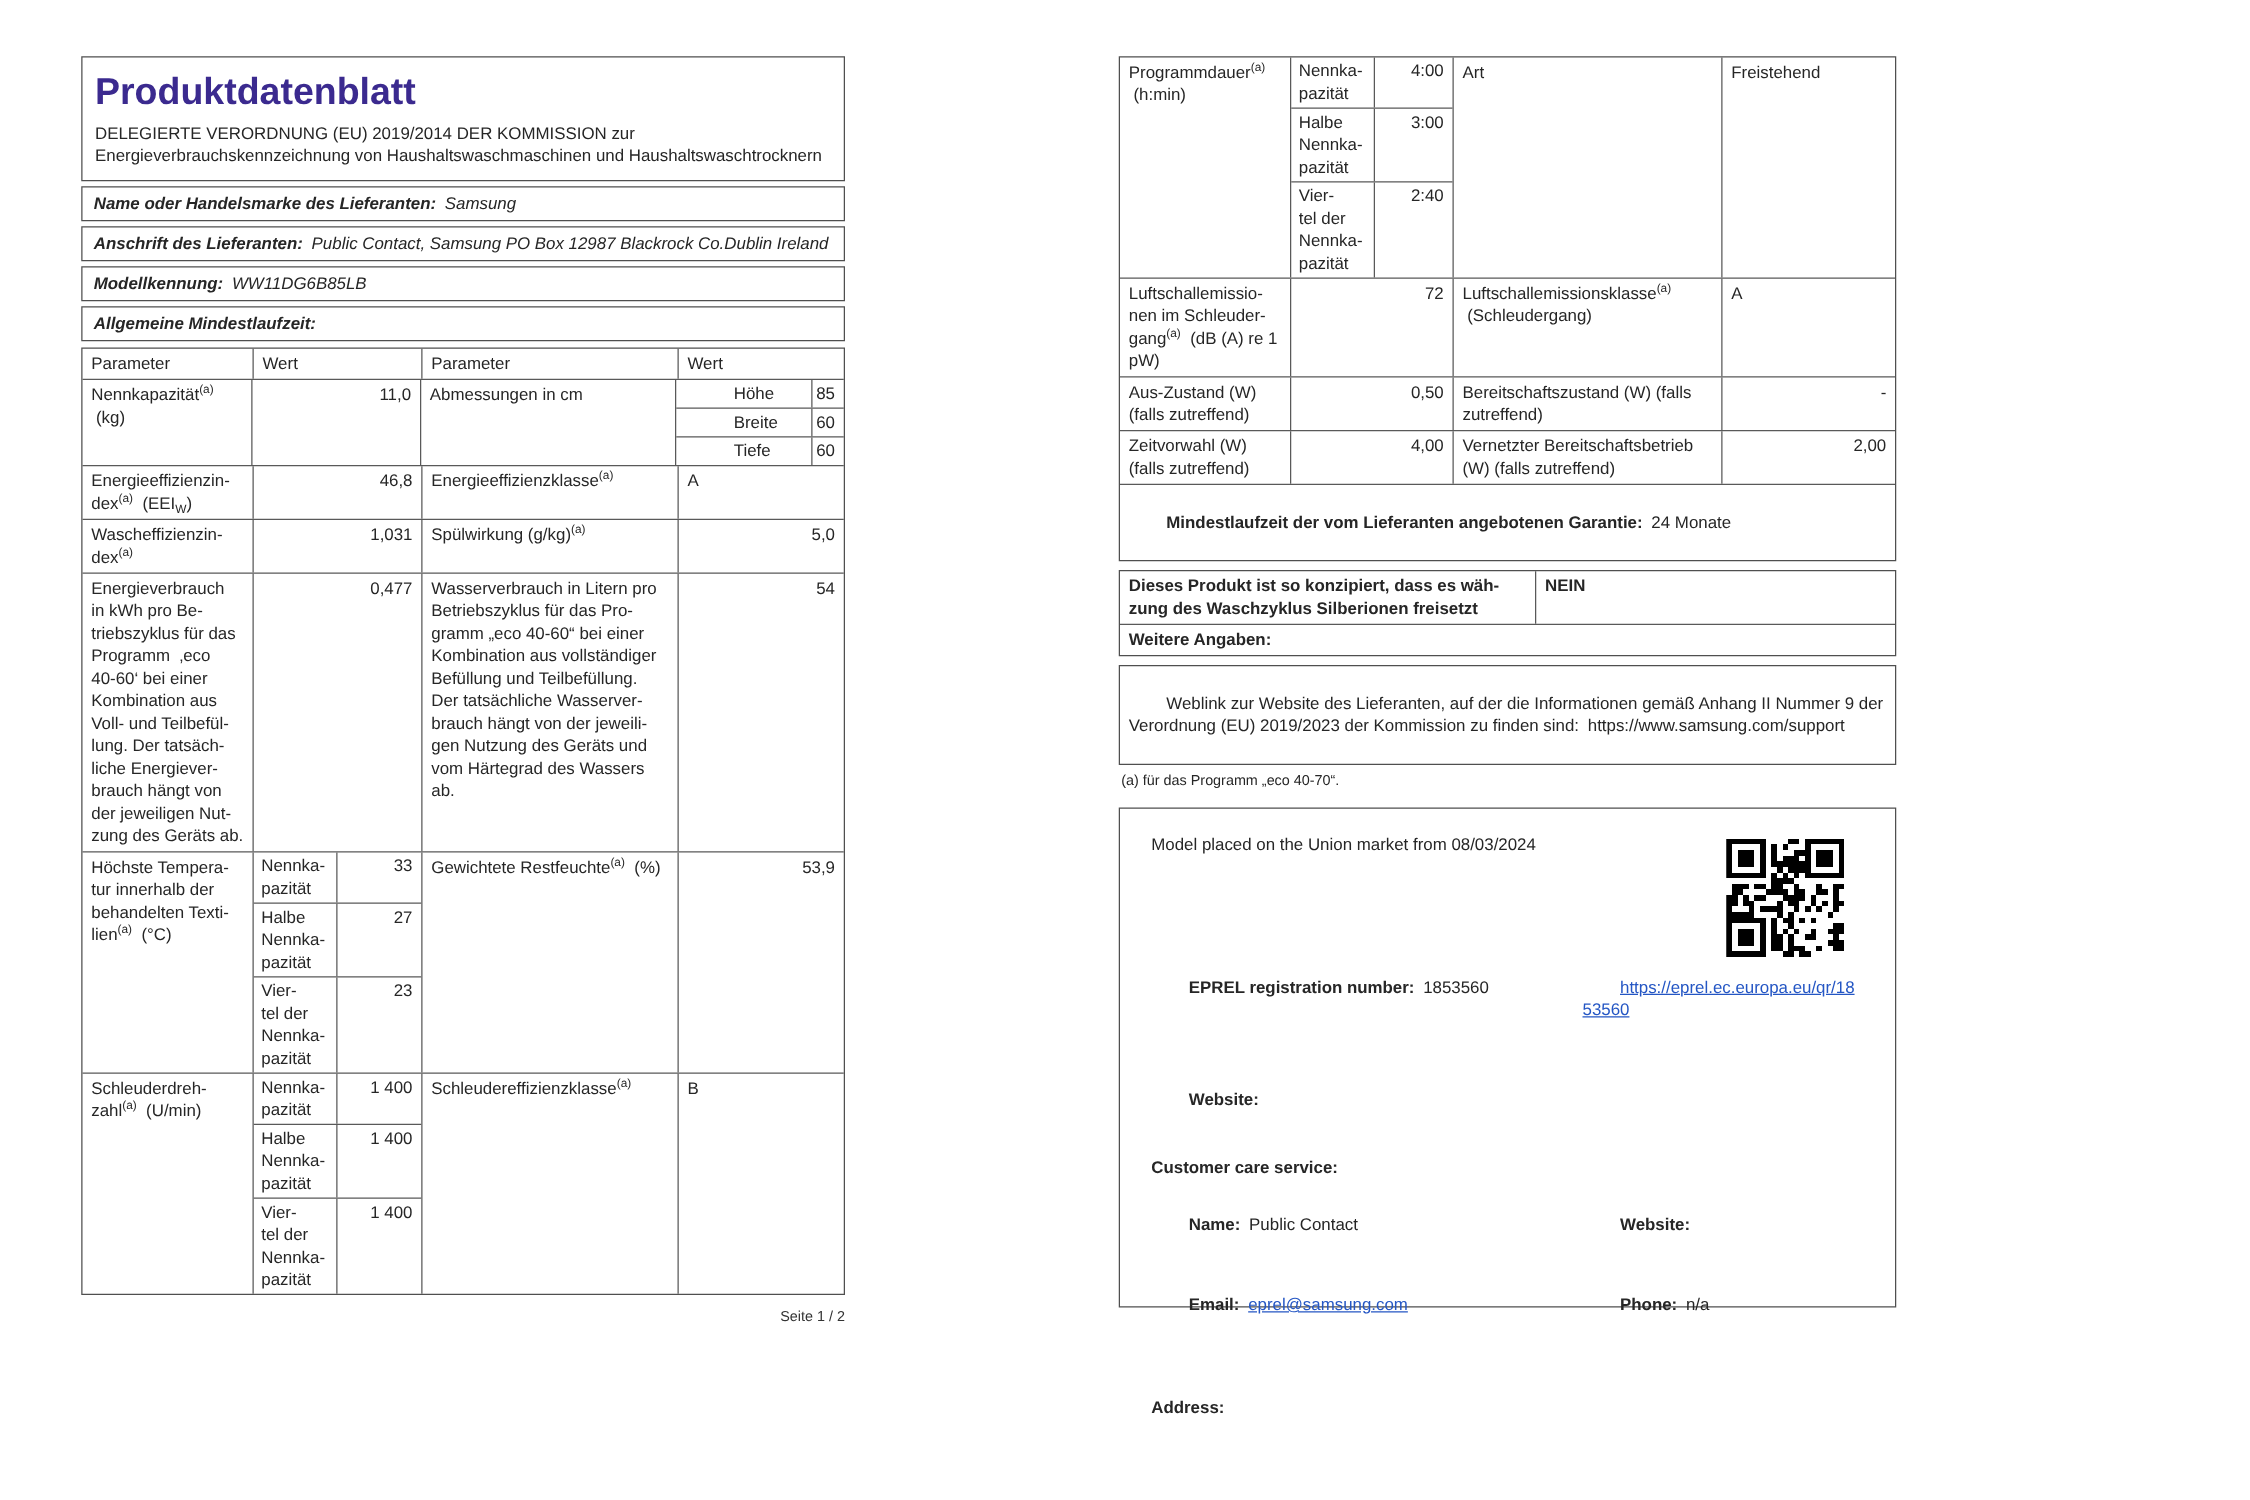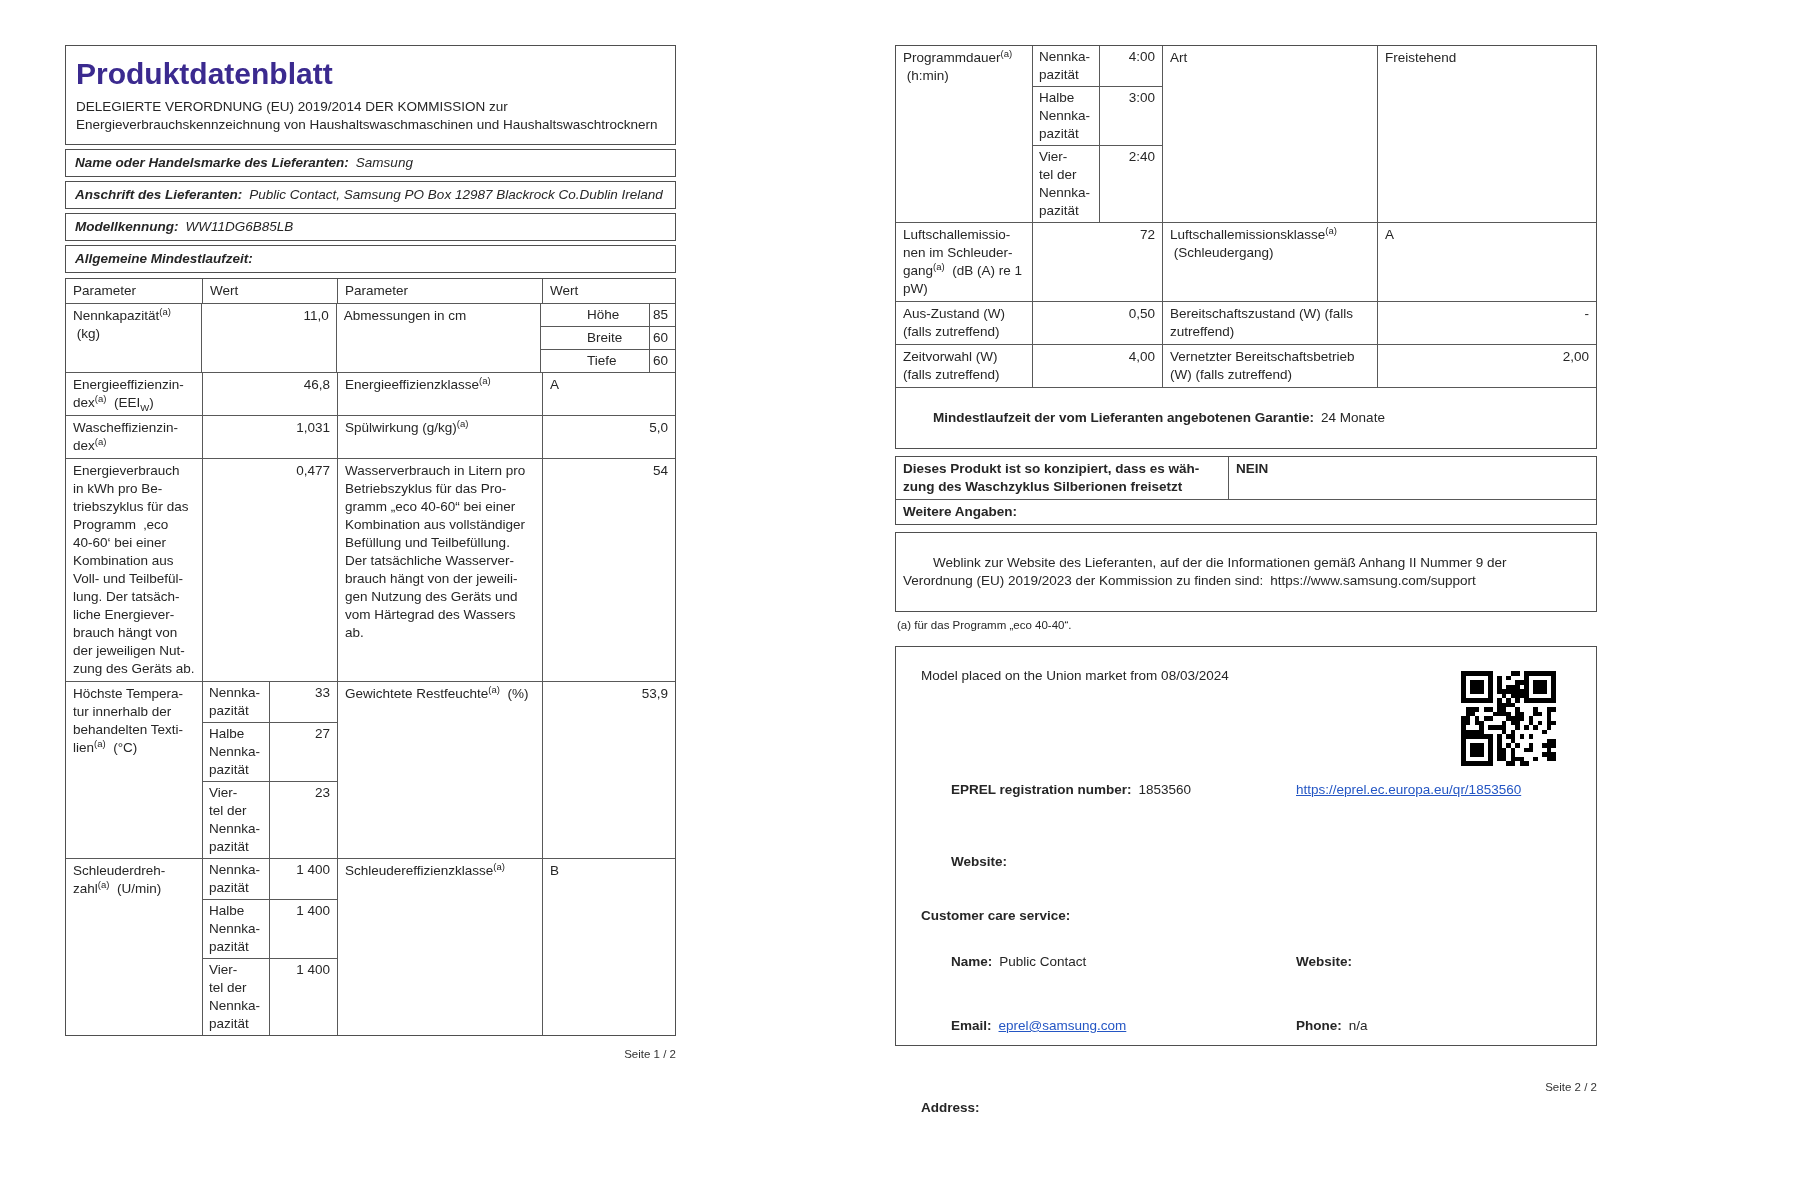--- a/index.html
+++ b/index.html
@@ -9,21 +9,21 @@
     font-family:"Liberation Sans", sans-serif;
     font-size:13.5px; line-height:18px; color:#262626;
   }
   sup { font-size:9.5px; line-height:0; vertical-align:super; }
   sub { font-size:9.5px; line-height:0; vertical-align:sub; }
   .b { font-weight:bold; }
   .ml { margin-left:7px; }
 
   .page { position:absolute; top:45px; }
   #page1 { left:65px; width:611px; }
-  #page2 { left:895px; width:702px; }
+  #page2 { left:895px; width:622px; }
 
   .fieldbox { border:1px solid #4f4f4f; margin-top:4px; padding:4px 9px; min-height:26px;font-style:italic; }
   .titlebox { border:1px solid #4f4f4f; padding:9px 10px 10px 10px; }
   .doc-title {
     font-size:30px; line-height:38px; font-weight:bold;
     color:var(--title-color, #3b2a8f); margin-bottom:5px;
   }
   .reg { font-size:13.5px; line-height:18px; }
 
   .tbl { border:1px solid #4f4f4f; margin-top:5px; }
@@ -310,21 +310,21 @@
 
   <div class="tbl mt7">
     <div class="trow">
       <div class="cell full">
         <span>Weblink zur Website des Lieferanten, auf der die Informationen gemäß Anhang II Nummer 9 der
 Verordnung (EU) 2019/2023 der Kommission zu finden sind:</span><a class="plainlink ml">https://www.samsung.com/support</a>
       </div>
     </div>
   </div>
 
-  <div class="footnote">(a) für das Programm „eco 40-40“.</div>
+  <div class="footnote">(a) für das Programm „eco 40-70“.</div>
 
   <div class="eprel">
     <div>Model placed on the Union market from 08/03/2024</div>
     <div class="qr">
         <svg width="94.5" height="94.5" viewBox="0 0 94.5 94.5">
           <rect x="0" y="0" width="4.5" height="4.5" fill="#000"></rect>
           <rect x="4.5" y="0" width="4.5" height="4.5" fill="#000"></rect>
           <rect x="9" y="0" width="4.5" height="4.5" fill="#000"></rect>
           <rect x="13.5" y="0" width="4.5" height="4.5" fill="#000"></rect>
           <rect x="18" y="0" width="4.5" height="4.5" fill="#000"></rect>
@@ -597,14 +597,13 @@
         <div class="b">Address:</div>
         
         
         
         
         
       </div>
     </div>
   </div>
 
-  <div class="page-footer">Seite 2 / 2</div>
 </div>
 
 </body></html>

